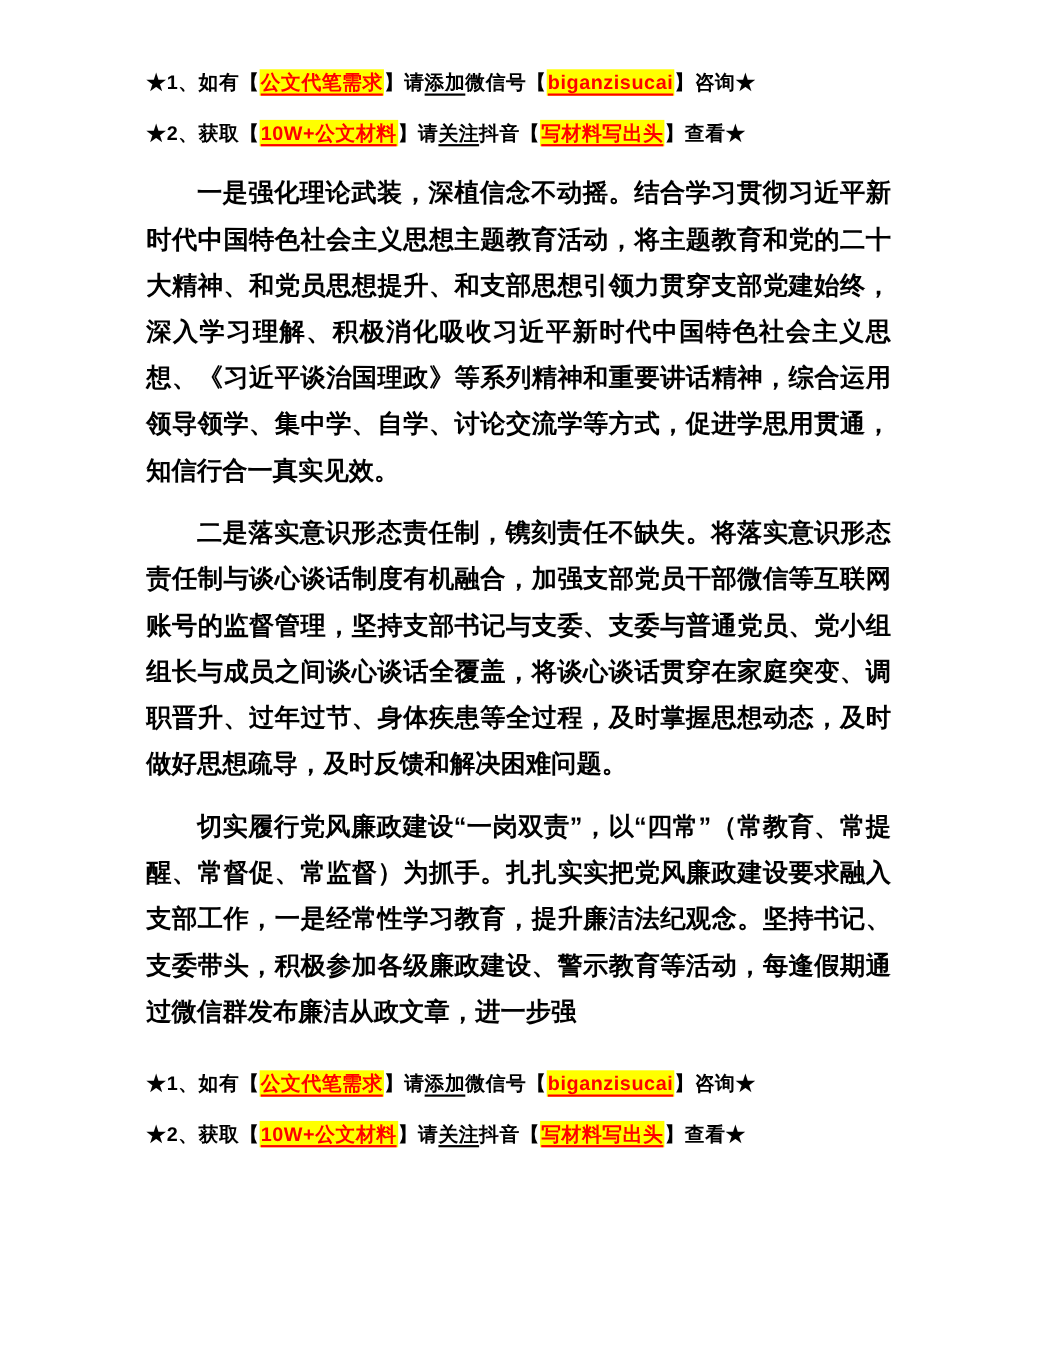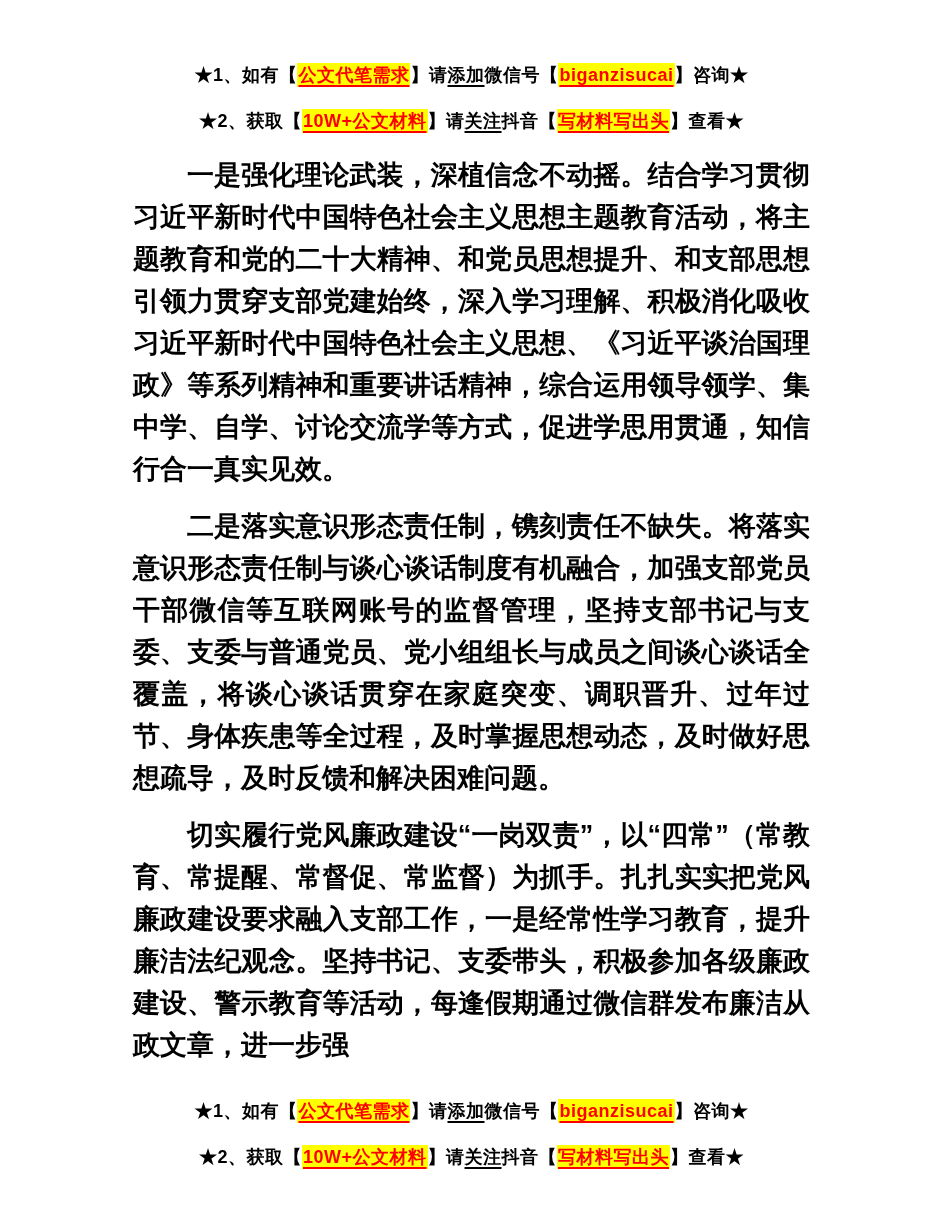--- a/index.html
+++ b/index.html
@@ -16,21 +16,21 @@
   }
   .page {
     box-sizing: border-box;
     width: 950px;
     height: 1230px;
     padding: 52px 140px 0 133px;
     background: #ffffff;
   }
   
   .promo {
-    text-align: center;
+    text-align: left;
     font-size: 18px;
     font-weight: 700;
     letter-spacing: 0.5px;
   }
   .promo-line {
     line-height: 46px;
     white-space: nowrap;
   }
   .seg-plain {
     color: #000000;
@@ -45,21 +45,21 @@
   }
   .seg-underline {
     color: #000000;
     text-decoration: underline;
     text-decoration-thickness: 2px;
     text-underline-offset: 4px;
   }
   
   .doc {
     margin-top: 10px;
-    font-size: 27px;
+    font-size: 23px;
     font-weight: 700;
     line-height: 42px;
     text-align: justify;
     text-justify: inter-character;
   }
   .doc p {
     margin: 0 0 15px 0;
     text-indent: 2em;
   }
   .doc-heading {

